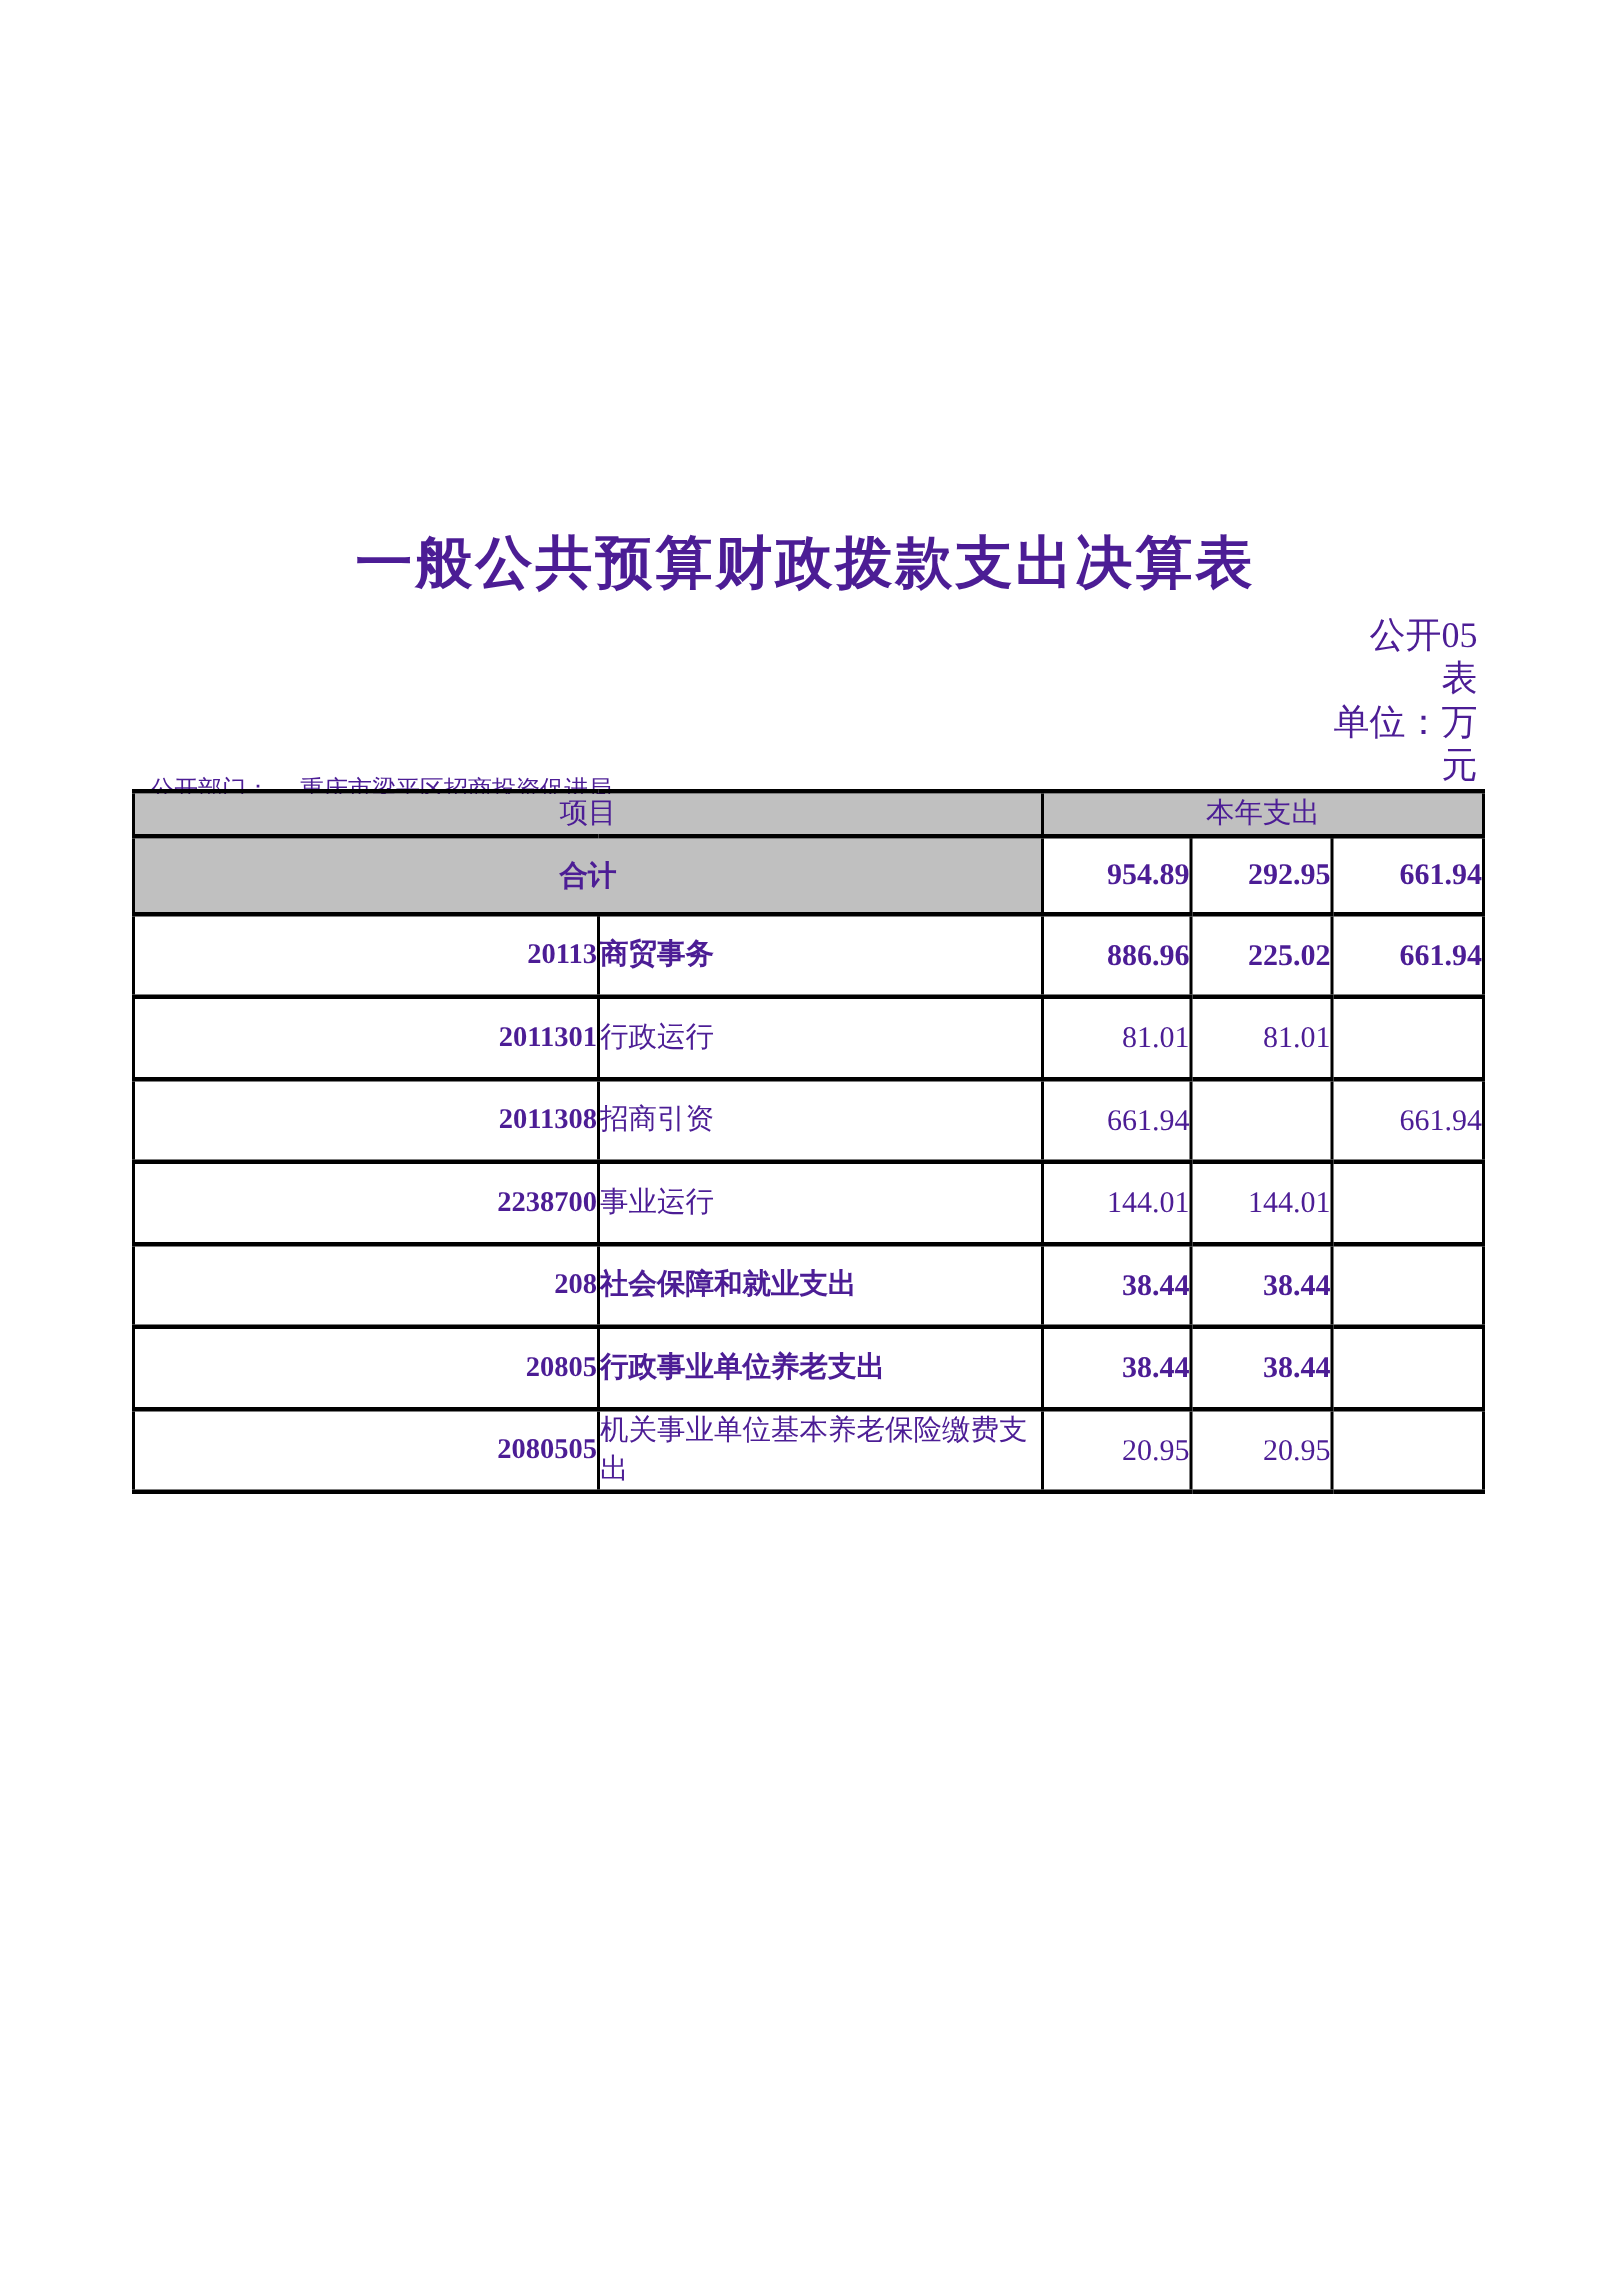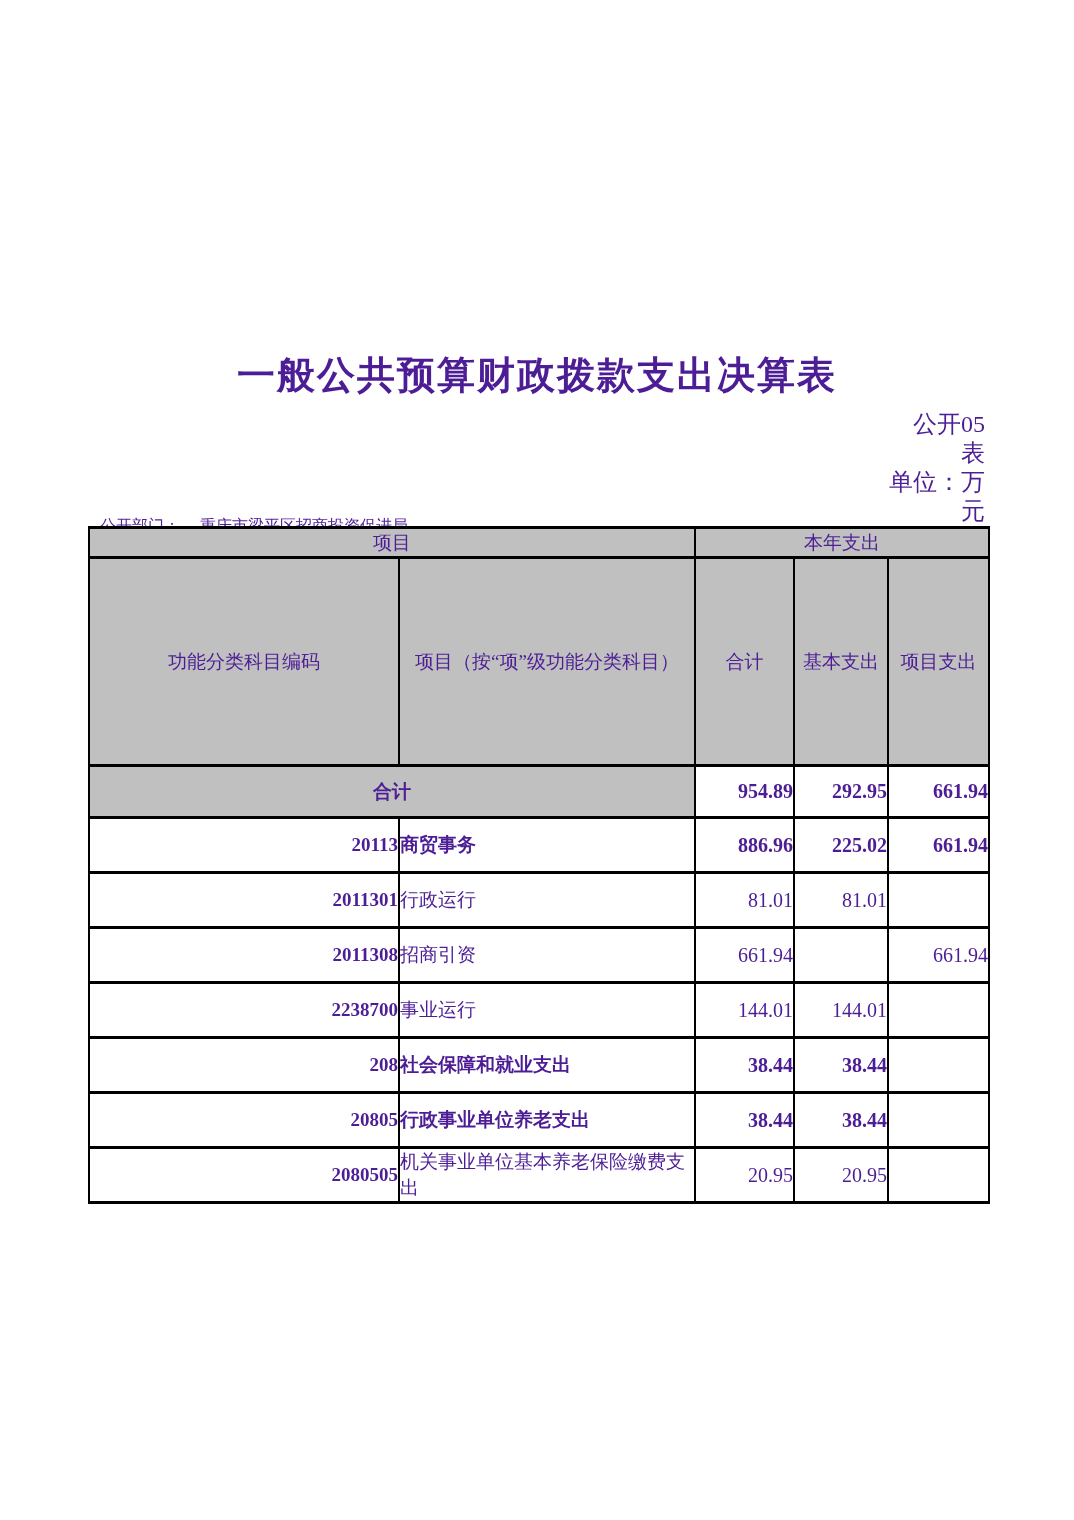--- a/index.html
+++ b/index.html
@@ -106,27 +106,20 @@
       <col style="width:296px">
       <col style="width:99px">
       <col style="width:94px">
       <col style="width:101px">
     </colgroup>
     <thead>
       <tr class="group-row">
         <th colspan="2">项目</th>
         <th colspan="3">本年支出</th>
       </tr>
-      <tr class="colhead-row">
-        <th>功能分类科目编码</th>
-        <th class="col-item">项目（按“项”级功能分类科目）</th>
-        <th>合计</th>
-        <th class="col-basic">基本支出</th>
-        <th class="col-project">项目支出</th>
-      </tr>
     </thead>
     <tbody>
       <tr class="total-row bold">
         <td colspan="2" class="total-label">合计</td>
         <td class="cell-num">954.89</td>
         <td class="cell-num">292.95</td>
         <td class="cell-num">661.94</td>
       </tr>
         <tr class="data-row bold">
       <td class="cell-code">20113</td>

